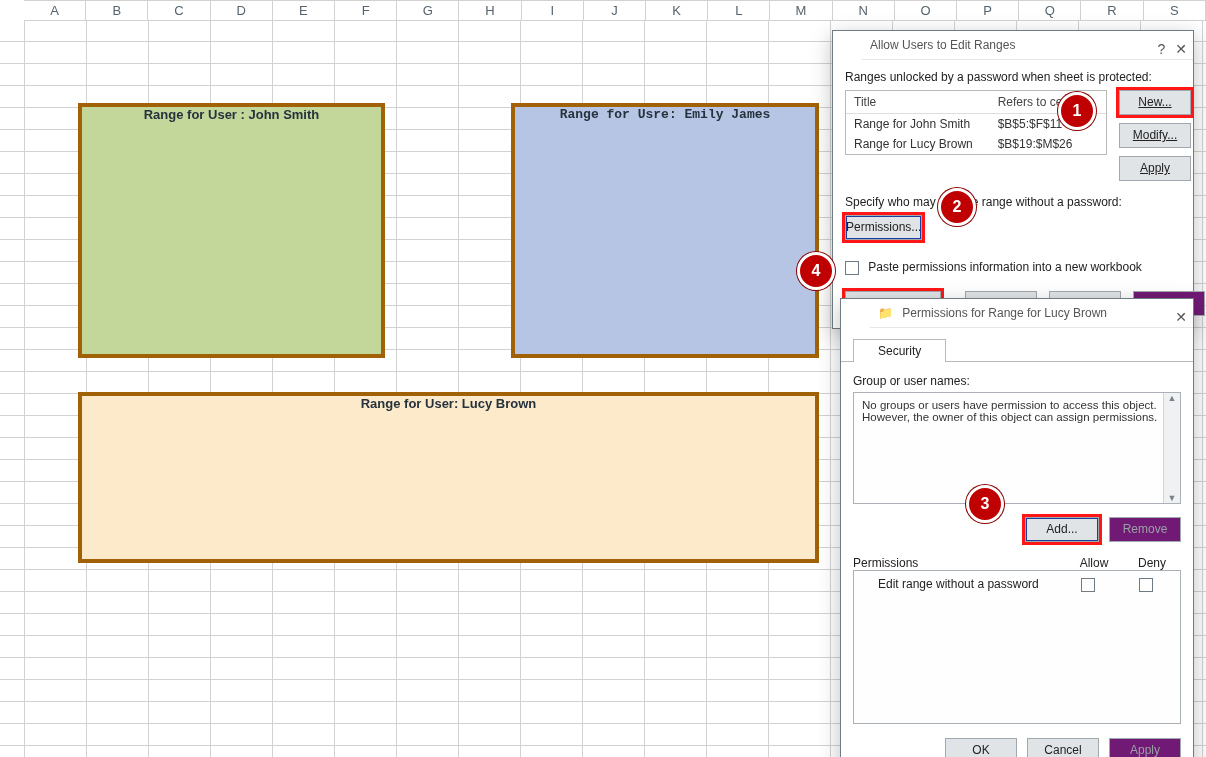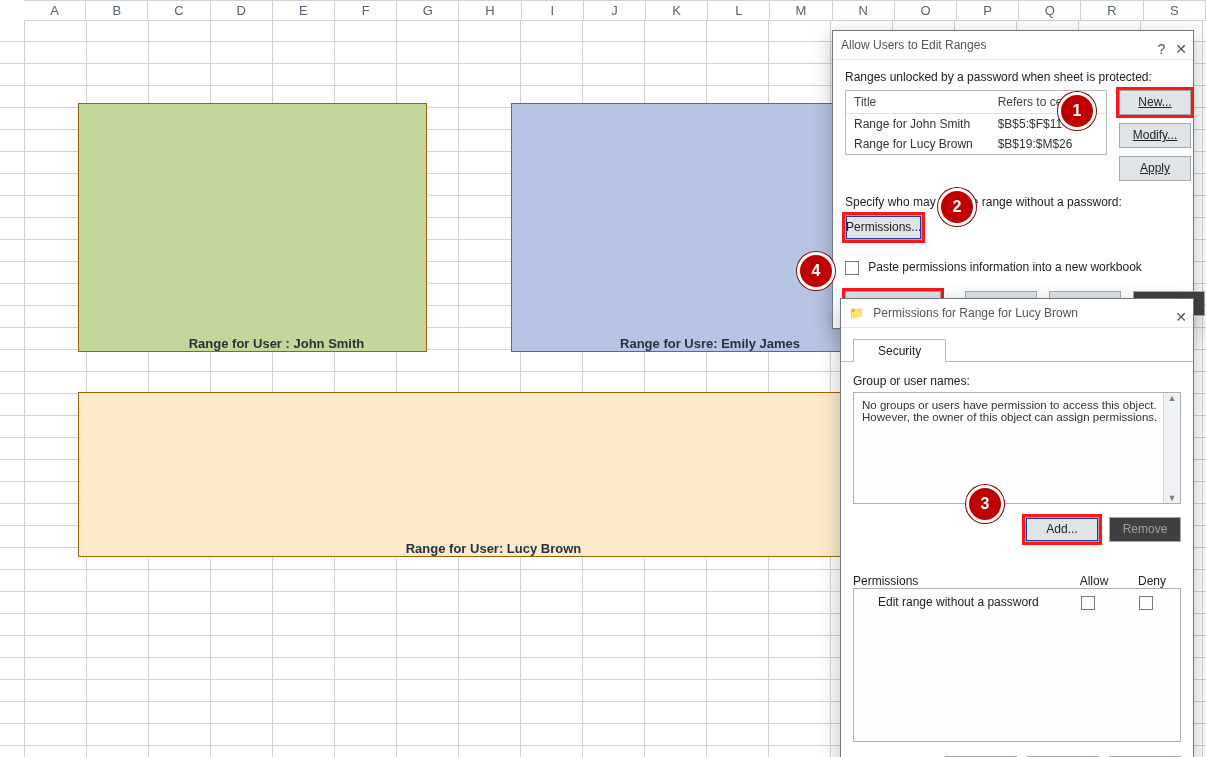--- a/index.html
+++ b/index.html
@@ -6,32 +6,32 @@
   .sheet{position:relative;width:1206px;height:757px;overflow:hidden;}
 
   
   .colheads{position:absolute;top:0;left:24px;right:0;height:20px;background:#fff;border-bottom:1px solid #d2d2d2;display:flex;}
   .colheads div{width:62px;text-align:center;font-size:13px;color:#55636f;border-right:1px solid #d2d2d2;line-height:20px;border-top:1px solid #d2d2d2;}
   .rows{position:absolute;top:20px;left:0;width:1206px;}
   .row{height:21px;border-bottom:1px solid #d2d2d2;}
   .vlines{position:absolute;top:20px;left:24px;height:737px;}
   .vlines div{position:absolute;top:0;bottom:0;width:0;border-right:1px solid #d2d2d2;}
 
-  .rangebox{position:absolute;border:1px solid #a16207;display:flex;align-items:flex-end;justify-content:center;font-weight:600;font-size:13px;color:#26323c;padding-left:48px;}
+  .rangebox{position:absolute;border:4px solid #a16207;display:flex;align-items:flex-start;justify-content:center;font-weight:600;font-size:13px;color:#26323c;}
   .green{background:#c4d79b;}
   .blue{background:#b7c5e4;}
   .cream{background:#fdeacb;}
 
   
   .dlg{position:absolute;background:#fff;border:1px solid #6f7b84;box-shadow:0 6px 20px rgba(0,0,0,.25);font-size:12px;}
-  .dlg .titlebar{height:28px;line-height:28px;padding:0 8px;border-bottom:1px solid #e6e6e6;font-size:12px;color:#555;position:relative;}
+  .dlg .titlebar{height:28px;line-height:28px;padding:0 8px;border-bottom:1px solid #e6e6e6;font-size:12px;color:#555;position:relative;margin-left:29px;}
   .dlg .titlebar .r{position:absolute;right:6px;top:4px;display:flex;gap:10px;font-size:14px;color:#555;}
   .dlg .body{padding:10px 12px 12px;}
   .btn{display:inline-block;border:1px solid #a1a8ae;background:#e1e4e7;min-width:70px;height:23px;line-height:22px;text-align:center;font-size:12px;color:#222;}
-  .btn.disabled{color:#9aa0a6;background:#404040;}
+  .btn.disabled{color:#9aa0a6;background:#701a75;}
   .link-u{text-decoration:underline;}
   .mini-u{display:inline-block;}
   .tbl{border:1px solid #b9b9b9;width:260px;}
   .tbl .hd{display:flex;border-bottom:1px solid #dedede;font-size:12px;color:#444;}
   .tbl .hd div{padding:4px 8px;}
   .tbl .rw{display:flex;font-size:12px;color:#333;}
   .tbl .rw div{padding:3px 8px;}
   .c1{width:140px;}
   .c2{width:110px;}
 
@@ -126,21 +126,21 @@
       <div style="left: 930px;"></div>
       <div style="left: 992px;"></div>
       <div style="left: 1054px;"></div>
       <div style="left: 1116px;"></div>
       <div style="left: 1178px;"></div>
     </div>
 
   <div class="rangebox green" style="left:78px;top:103px;width:299px;height:247px;">
     <span>Range for User : John Smith</span>
   </div>
-  <div class="rangebox blue" style="left:511px;top:103px;width:300px;height:247px;">
+  <div class="rangebox blue" style="left:511px;top:103px;width:300px;height:247px;font-family:Liberation Mono, monospace;">
     <span>Range for Usre: Emily James</span>
   </div>
   <div class="rangebox cream" style="left:78px;top:392px;width:733px;height:163px;">
     <span>Range for User: Lucy Brown</span>
   </div>
 
   <div class="dlg" style="left:832px;top:30px;width:360px;">
     <div class="titlebar">
       <span>Allow Users to Edit Ranges</span>
       <span class="r">
@@ -229,21 +229,21 @@
 
       <div style="margin-top:13px;display:flex;justify-content:flex-end;gap:10px;align-items:center;">
         <div class="btn red-out" style="box-shadow:0 0 0 3px #ff1616, inset 0 0 0 1px #1a3ea0;min-width:72px;">
           <span class="mini-u">Add...</span>
         </div>
         <div class="btn disabled">
           <span class="mini-u">Remove</span>
         </div>
       </div>
 
-      <div style="margin-top:32px;display:flex;">
+      <div style="margin-top:14px;display:flex;">
         <span class="mini-u" style="flex:1;">Permissions</span>
         <span style="width:58px;text-align:center;">Allow</span>
         <span style="width:58px;text-align:center;">Deny</span>
       </div>
       <div class="permbox" style="height:140px;padding:6px 2px 6px 24px;">
         <div style="display:flex;align-items:center;">
           <span style="flex:1;font-size:12px;">Edit range without a password</span>
           <span style="width:58px;text-align:center;"><span class="chk"></span></span>
           <span style="width:58px;text-align:center;"><span class="chk"></span></span>
         </div>

